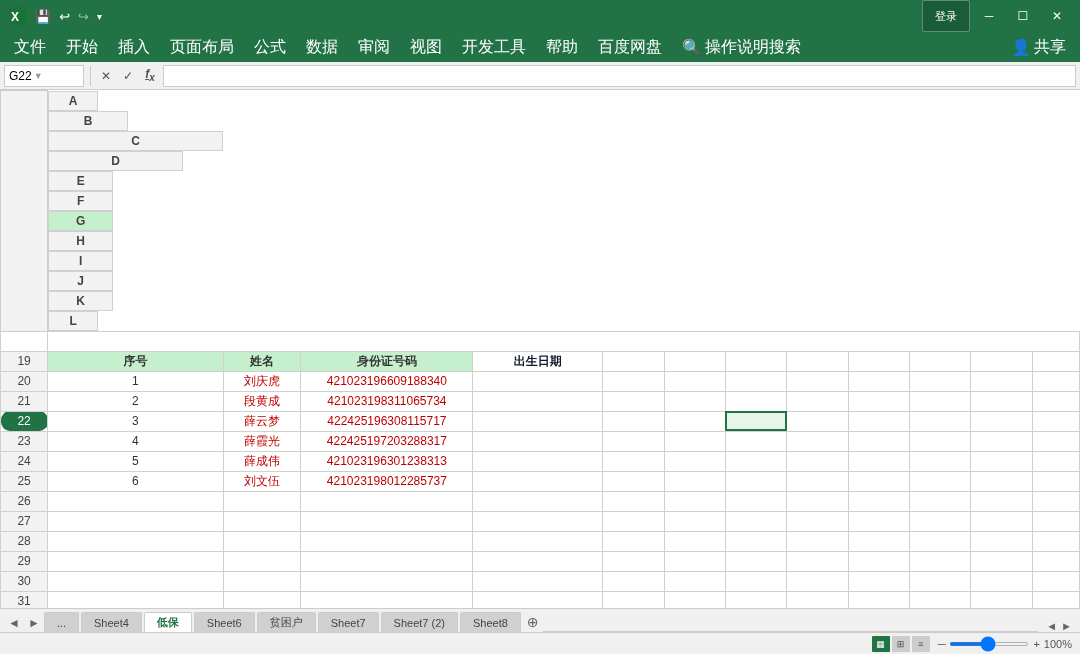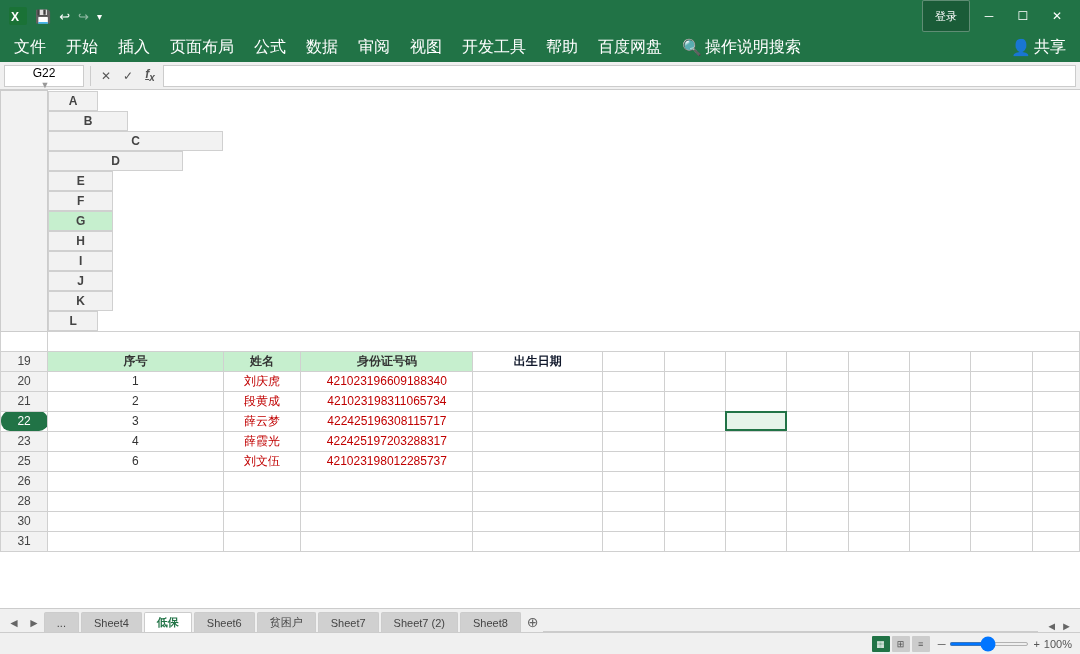--- a/index.html
+++ b/index.html
@@ -45,21 +45,20 @@
     }
     .cell-ref-box {
       width: 80px;
       height: 22px;
       border: 1px solid #ccc;
       background: white;
       padding: 0 4px;
       font-size: 12px;
       display: flex;
       align-items: center;
-      flex-direction: column;
     }
     .formula-divider { width: 1px; height: 20px; background: #ccc; margin: 0 2px; }
     .formula-btn { padding: 2px 4px; cursor: pointer; font-size: 12px; color: #555; background: none; border: none; }
     .formula-input {
       flex: 1;
       height: 22px;
       border: none;
       background: white;
       border: 1px solid #ccc;
       padding: 0 4px;
@@ -366,20 +365,35 @@
           <td class="cell"></td>
           <td class="cell"></td>
           <td class="cell"></td>
           <td class="cell"></td>
           <td class="cell"></td>
           <td class="cell"></td>
           <td class="cell"></td>
           <td class="cell"></td>
         </tr>
 
+        <tr>
+          <td class="row-num">24</td>
+          <td class="cell cell-num">5</td>
+          <td class="cell cell-red">薛成伟</td>
+          <td class="cell cell-id">421023196301238313</td>
+          <td class="cell"></td>
+          <td class="cell"></td>
+          <td class="cell"></td>
+          <td class="cell"></td>
+          <td class="cell"></td>
+          <td class="cell"></td>
+          <td class="cell"></td>
+          <td class="cell"></td>
+          <td class="cell"></td>
+        </tr>
 
         <tr>
           <td class="row-num">25</td>
           <td class="cell cell-num">6</td>
           <td class="cell cell-red">刘文伍</td>
           <td class="cell cell-id">421023198012285737</td>
           <td class="cell"></td>
           <td class="cell"></td>
           <td class="cell"></td>
           <td class="cell"></td>
@@ -399,21 +413,51 @@
             <td class="cell"></td>
             <td class="cell"></td>
             <td class="cell"></td>
             <td class="cell"></td>
             <td class="cell"></td>
             <td class="cell"></td>
             <td class="cell"></td>
             <td class="cell"></td>
           </tr>
         <tr>
+            <td class="row-num">27</td>
+            <td class="cell"></td>
+            <td class="cell"></td>
+            <td class="cell"></td>
+            <td class="cell"></td>
+            <td class="cell"></td>
+            <td class="cell"></td>
+            <td class="cell"></td>
+            <td class="cell"></td>
+            <td class="cell"></td>
+            <td class="cell"></td>
+            <td class="cell"></td>
+            <td class="cell"></td>
+          </tr>
+        <tr>
             <td class="row-num">28</td>
+            <td class="cell"></td>
+            <td class="cell"></td>
+            <td class="cell"></td>
+            <td class="cell"></td>
+            <td class="cell"></td>
+            <td class="cell"></td>
+            <td class="cell"></td>
+            <td class="cell"></td>
+            <td class="cell"></td>
+            <td class="cell"></td>
+            <td class="cell"></td>
+            <td class="cell"></td>
+          </tr>
+        <tr>
+            <td class="row-num">29</td>
             <td class="cell"></td>
             <td class="cell"></td>
             <td class="cell"></td>
             <td class="cell"></td>
             <td class="cell"></td>
             <td class="cell"></td>
             <td class="cell"></td>
             <td class="cell"></td>
             <td class="cell"></td>
             <td class="cell"></td>

